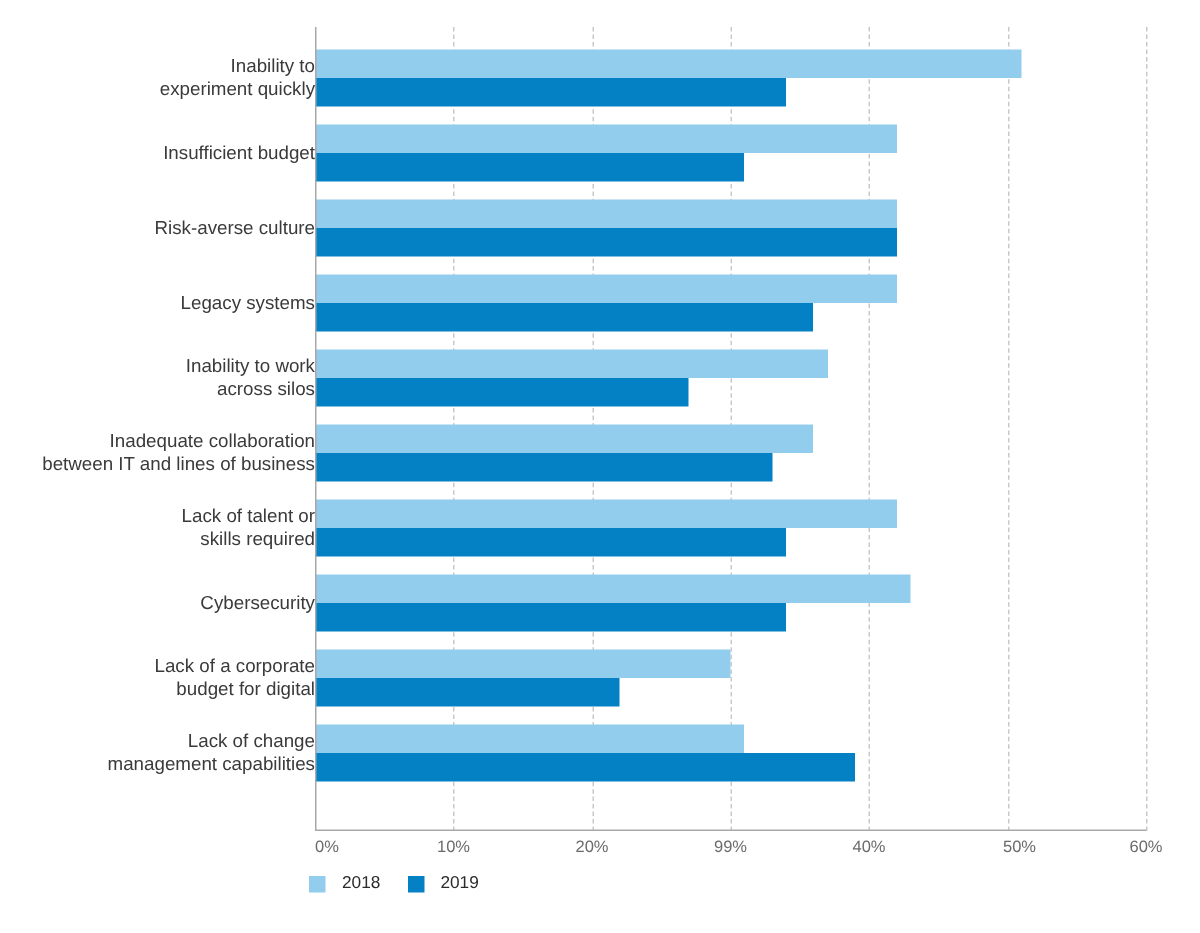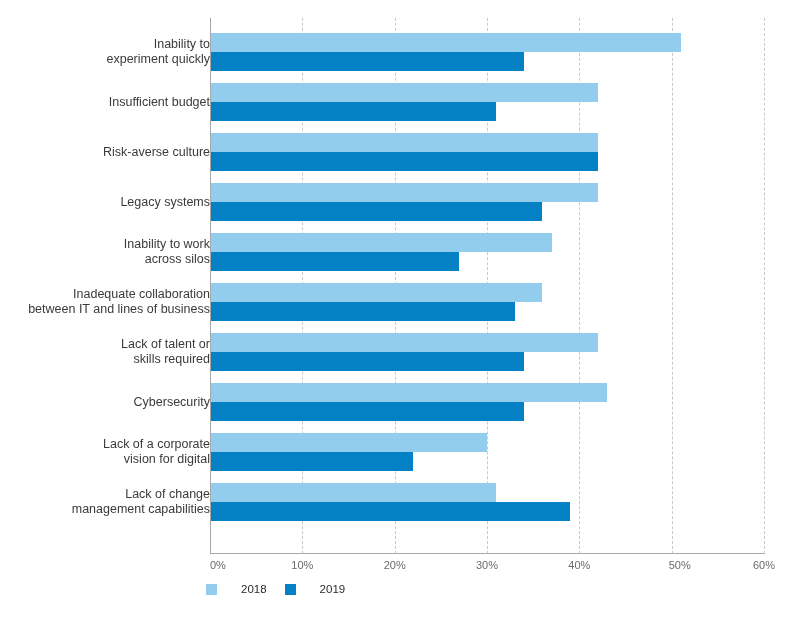--- a/index.html
+++ b/index.html
@@ -108,21 +108,21 @@
     position: absolute;
     left: 206px;
     top: 583px;
     display: flex;
     align-items: center;
     gap: 18px;
   }
   .legend-item {
     display: flex;
     align-items: flex-end;
-    gap: 24px;
+    gap: 11px;
   }
   .legend-swatch {
     width: 11px;
     height: 11px;
     display: block;
   }
   .legend-text {
     font-size: 11.5px;
     color: #2b2b2b;
   }
@@ -192,30 +192,30 @@
       <div class="cat-label" style="top: 126.5px;">Risk-averse culture</div>
       <div class="cat-label" style="top: 176.5px;">Legacy systems</div>
       <div class="cat-label" style="top: 219px;">Inability to work
 across silos</div>
       <div class="cat-label" style="top: 269px;">Inadequate collaboration
 between IT and lines of business</div>
       <div class="cat-label" style="top: 376.5px;">Cybersecurity</div>
       <div class="cat-label" style="top: 319px;">Lack of talent or
 skills required</div>
       <div class="cat-label" style="top: 419px;">Lack of a corporate
-vision for digital</div>
+budget for digital</div>
       <div class="cat-label" style="top: 469px;">Lack of change
 management capabilities</div>
     </div>
 
   <div id="tick-labels">
       <div class="tick-label first" style="left: 210px;">0%</div>
       <div class="tick-label" style="left: 302.333px;">10%</div>
       <div class="tick-label" style="left: 394.667px;">20%</div>
-      <div class="tick-label" style="left: 487px;">30%</div>
+      <div class="tick-label" style="left: 487px;">99%</div>
       <div class="tick-label" style="left: 579.333px;">40%</div>
       <div class="tick-label" style="left: 671.667px; padding-left: 16px;">50%</div>
       <div class="tick-label" style="left: 764px;">60%</div>
     </div>
 
   <div class="legend" id="legend">
       <div class="legend-item">
         <span class="legend-swatch" style="background: rgb(147, 205, 238);"></span>
         <span class="legend-text">2018</span>
       </div>

